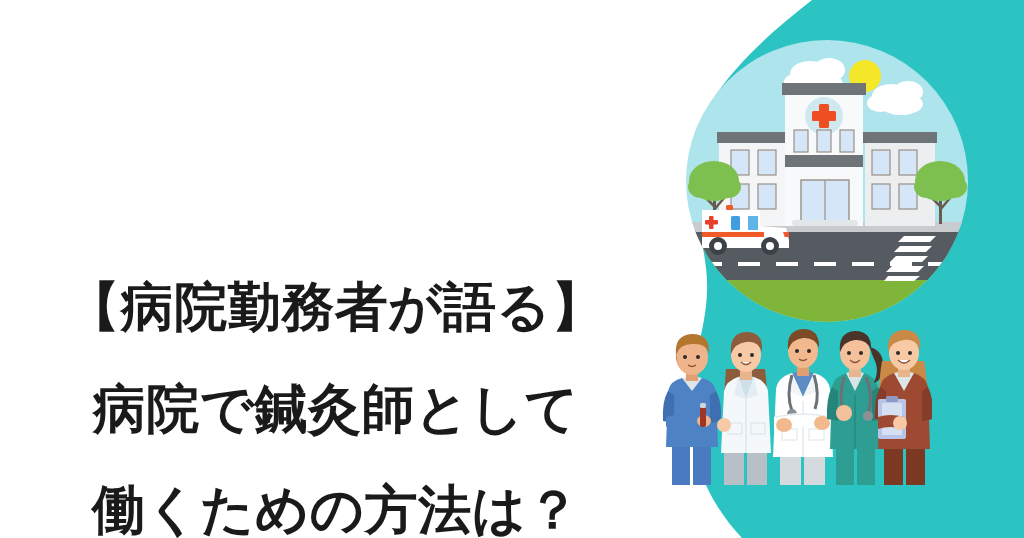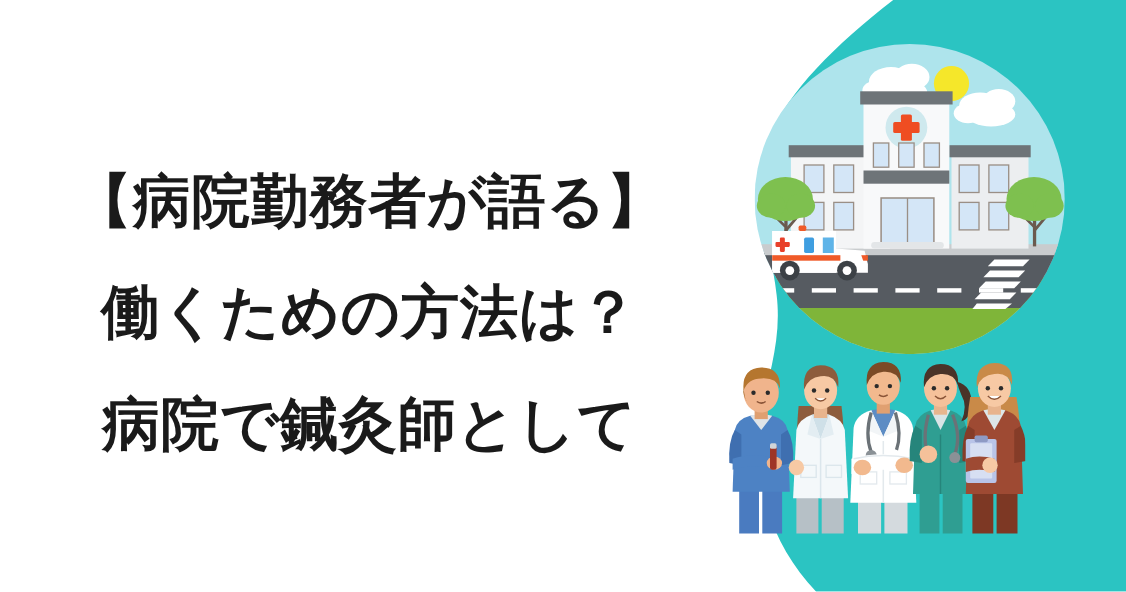--- a/index.html
+++ b/index.html
@@ -28,21 +28,21 @@
   
   .headline {
     position: absolute;
     left: 0;
     top: 0;
     width: 672px;
     height: 538px;
     display: flex;
     flex-direction: column;
     align-items: center;
-    justify-content: center;
+    justify-content: flex-end;
     gap: 44px;
     padding-top: 32px;
     box-sizing: border-box;
     z-index: 5;
   }
   .headline-line {
     color: #1a1a1a;
     font-size: 53px;
     font-weight: 700;
     line-height: 1.08;
@@ -84,22 +84,22 @@
                L 742 538
                C 706 500 688 452 690 404
                C 692 352 712 318 706 268
                C 700 214 678 176 700 124
                C 716 84 760 40 812 0 Z"></path>
     </svg>
   </div>
 
   <div class="headline">
     <div class="headline-line">【病院勤務者が語る】</div>
+    <div class="headline-line">病院で鍼灸師として</div>
     <div class="headline-line">働くための方法は？</div>
-    <div class="headline-line">病院で鍼灸師として</div>
   </div>
 
   <div class="illo" id="hospital-illustration">
     <svg width="282" height="282" viewBox="0 0 282 282">
       <defs>
         <clipPath id="circleClip">
           <circle cx="141" cy="141" r="141"></circle>
         </clipPath>
       </defs>
 

